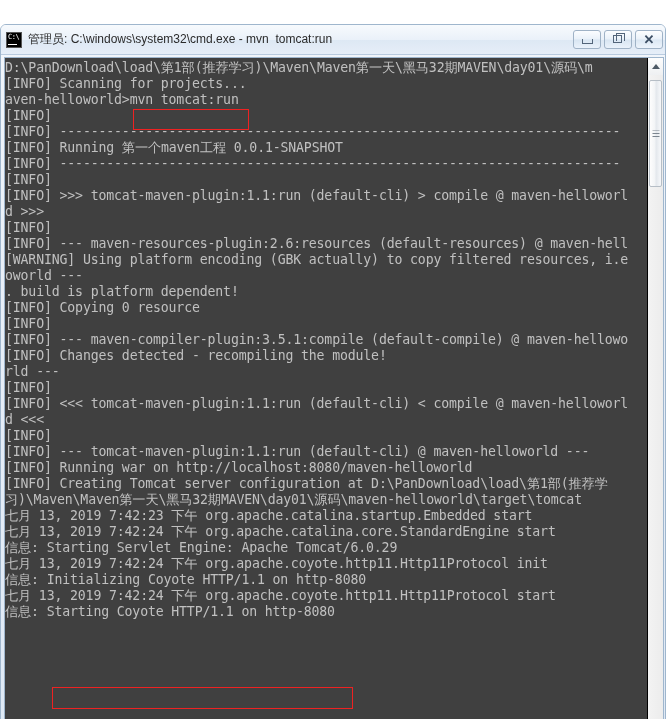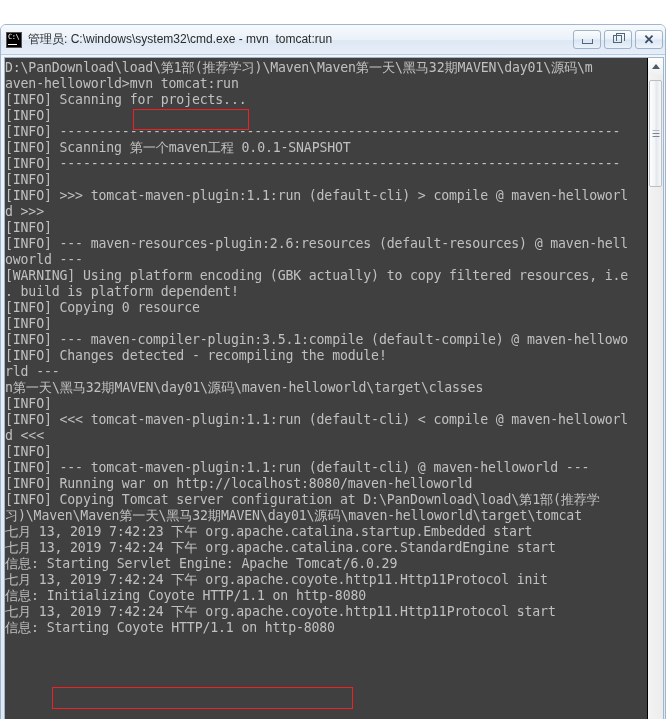--- a/index.html
+++ b/index.html
@@ -273,47 +273,46 @@
       <div class="win-btn close">
         <span class="glyph-close">✕</span>
       </div>
     </div>
   </div>
 
   <div class="console-wrap">
     <div class="console">
       <div class="console-lines">
           <div class="cline">D:\PanDownload\load\第1部(推荐学习)\Maven\Maven第一天\黑马32期MAVEN\day01\源码\m</div>
+          <div class="cline">[INFO] Scanning for projects...</div>
           <div class="cline">aven-helloworld&gt;mvn tomcat:run</div>
-          <div class="cline">[INFO] Scanning for projects...</div>
           <div class="cline">[INFO]</div>
           <div class="cline">[INFO] ------------------------------------------------------------------------</div>
-          <div class="cline">[INFO] Scanning 第一个maven工程 0.0.1-SNAPSHOT</div>
+          <div class="cline">[INFO] Running 第一个maven工程 0.0.1-SNAPSHOT</div>
           <div class="cline">[INFO] ------------------------------------------------------------------------</div>
           <div class="cline">[INFO]</div>
           <div class="cline">[INFO] &gt;&gt;&gt; tomcat-maven-plugin:1.1:run (default-cli) &gt; compile @ maven-helloworl</div>
           <div class="cline">d &gt;&gt;&gt;</div>
           <div class="cline">[INFO]</div>
           <div class="cline">[INFO] --- maven-resources-plugin:2.6:resources (default-resources) @ maven-hell</div>
+          <div class="cline">[WARNING] Using platform encoding (GBK actually) to copy filtered resources, i.e</div>
           <div class="cline">oworld ---</div>
-          <div class="cline">[WARNING] Using platform encoding (GBK actually) to copy filtered resources, i.e</div>
           <div class="cline">. build is platform dependent!</div>
           <div class="cline">[INFO] Copying 0 resource</div>
           <div class="cline">[INFO]</div>
           <div class="cline">[INFO] --- maven-compiler-plugin:3.5.1:compile (default-compile) @ maven-hellowo</div>
           <div class="cline">[INFO] Changes detected - recompiling the module!</div>
           <div class="cline">rld ---</div>
-          <div class="cline">n第一天\黑马32期MAVEN\day01\源码\maven-helloworld\target\classes</div>
           <div class="cline">[INFO]</div>
           <div class="cline">[INFO] &lt;&lt;&lt; tomcat-maven-plugin:1.1:run (default-cli) &lt; compile @ maven-helloworl</div>
           <div class="cline">d &lt;&lt;&lt;</div>
           <div class="cline">[INFO]</div>
           <div class="cline">[INFO] --- tomcat-maven-plugin:1.1:run (default-cli) @ maven-helloworld ---</div>
           <div class="cline">[INFO] Running war on http://localhost:8080/maven-helloworld</div>
-          <div class="cline">[INFO] Copying Tomcat server configuration at D:\PanDownload\load\第1部(推荐学</div>
+          <div class="cline">[INFO] Creating Tomcat server configuration at D:\PanDownload\load\第1部(推荐学</div>
           <div class="cline">习)\Maven\Maven第一天\黑马32期MAVEN\day01\源码\maven-helloworld\target\tomcat</div>
           <div class="cline">七月 13, 2019 7:42:23 下午 org.apache.catalina.startup.Embedded start</div>
           <div class="cline">七月 13, 2019 7:42:24 下午 org.apache.catalina.core.StandardEngine start</div>
           <div class="cline">信息: Starting Servlet Engine: Apache Tomcat/6.0.29</div>
           <div class="cline">七月 13, 2019 7:42:24 下午 org.apache.coyote.http11.Http11Protocol init</div>
           <div class="cline">信息: Initializing Coyote HTTP/1.1 on http-8080</div>
           <div class="cline">七月 13, 2019 7:42:24 下午 org.apache.coyote.http11.Http11Protocol start</div>
           <div class="cline">信息: Starting Coyote HTTP/1.1 on http-8080</div>
         </div>
       <div class="redbox" id="redbox-cmd"></div>

